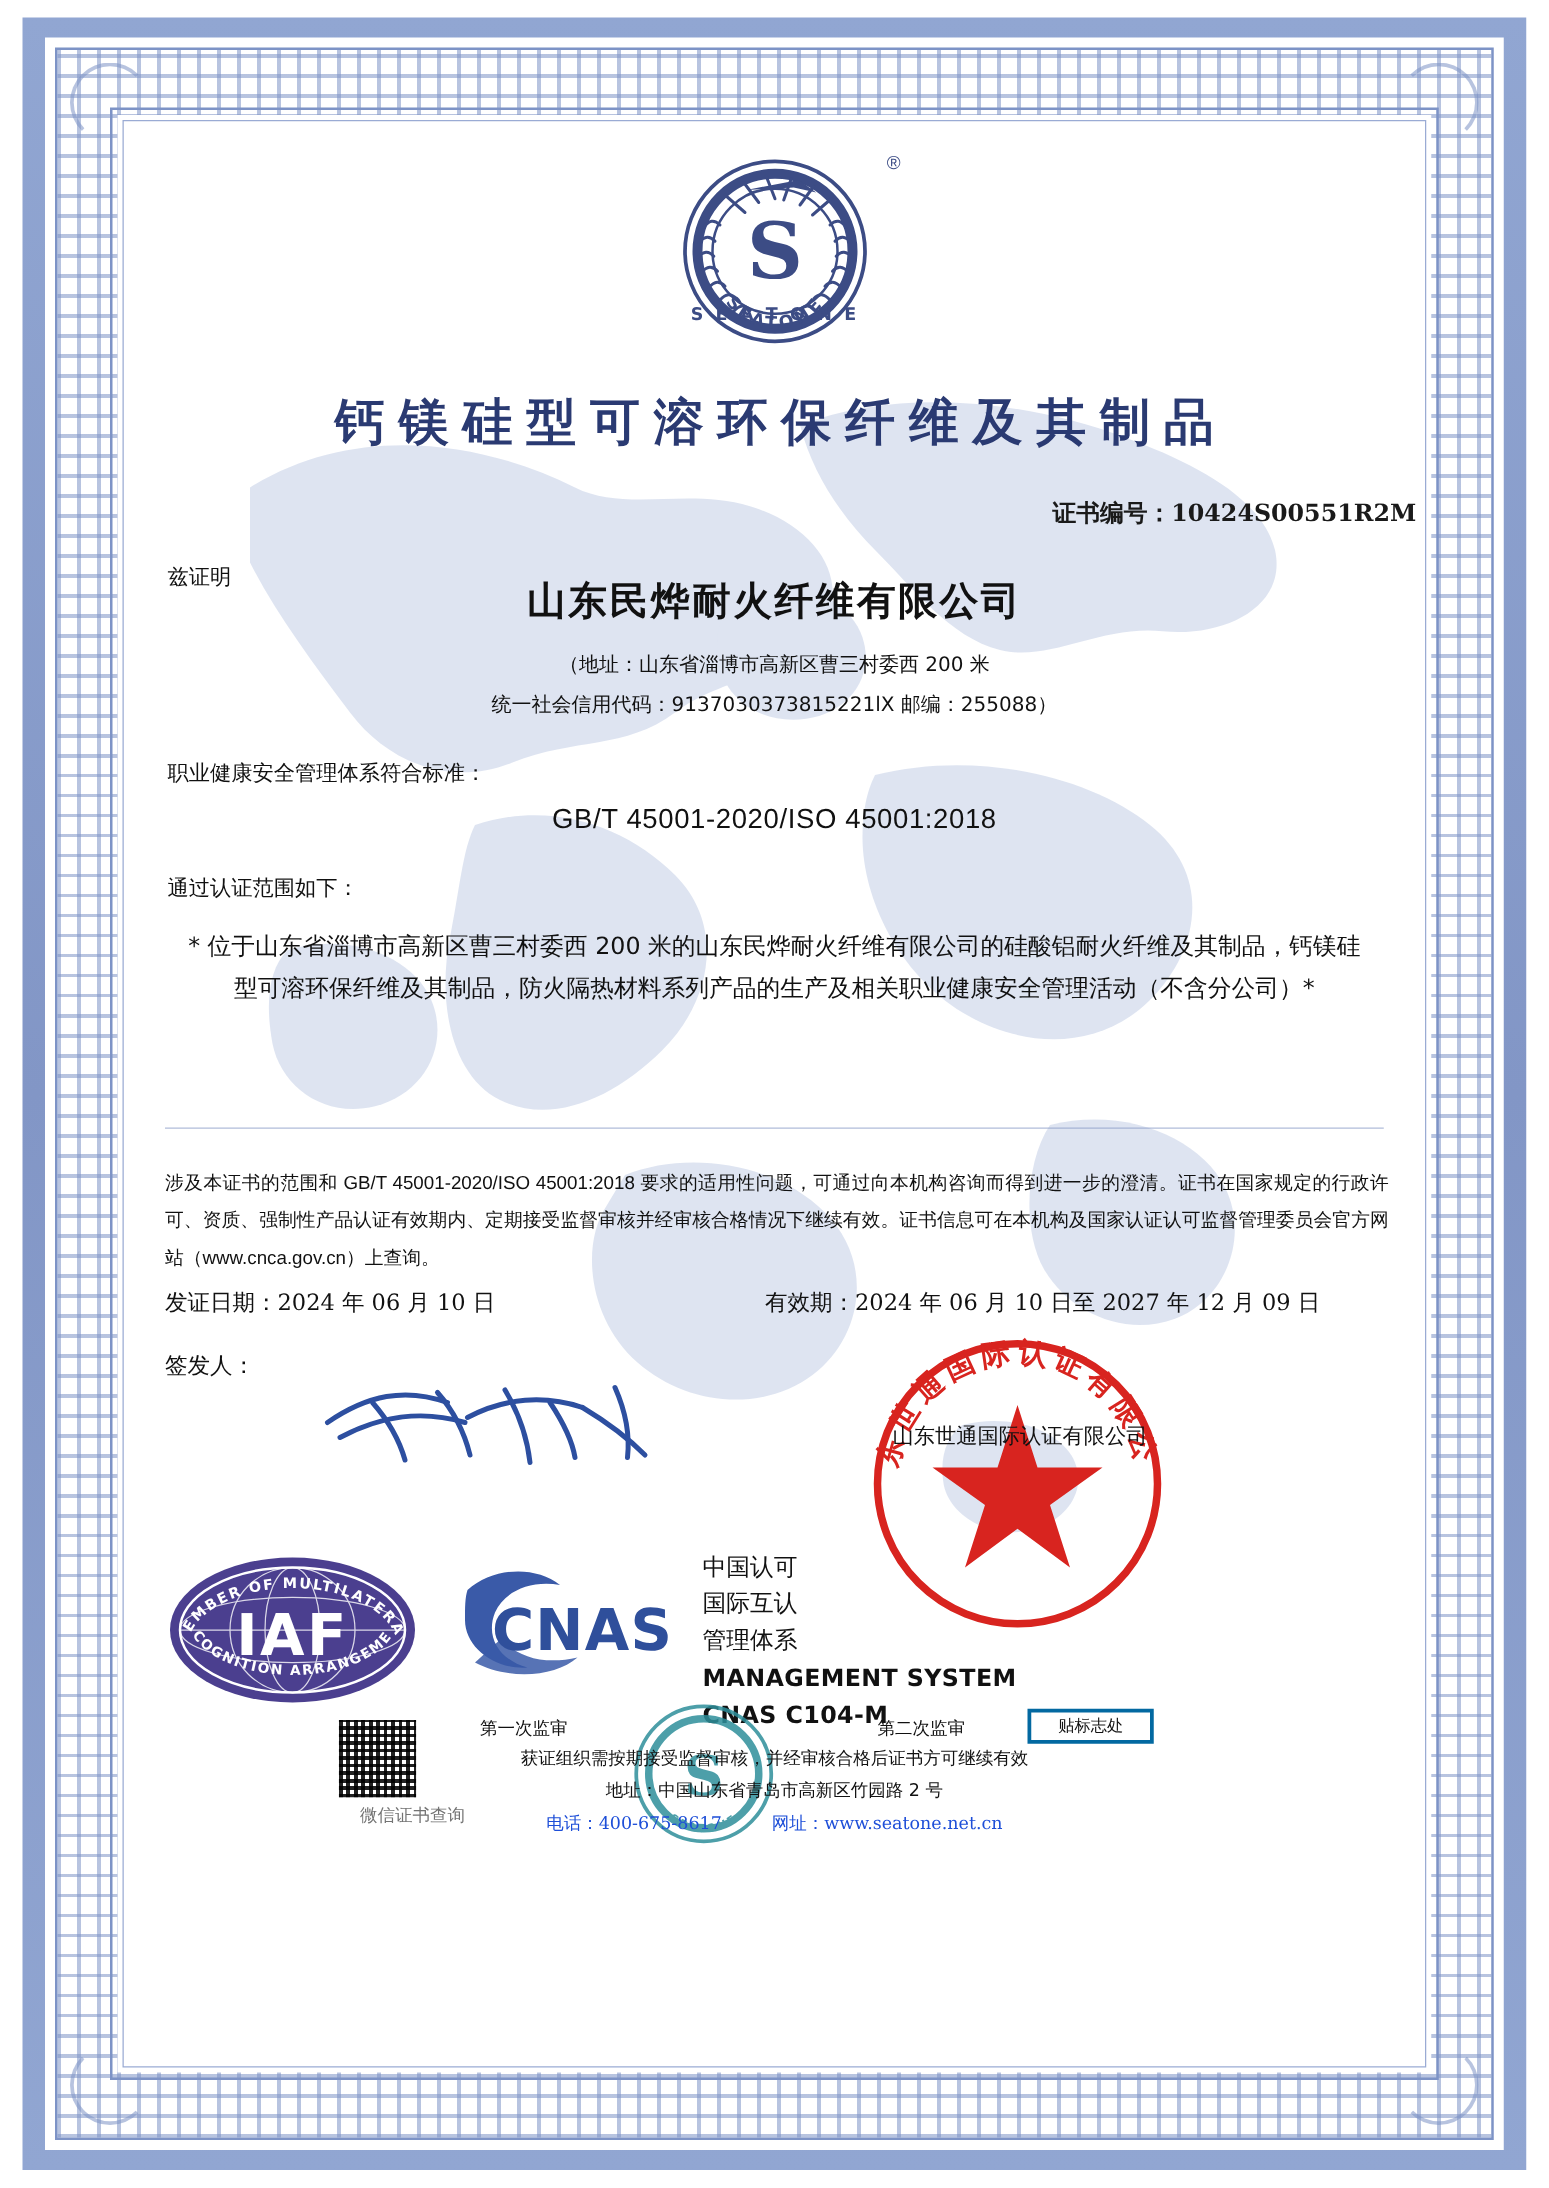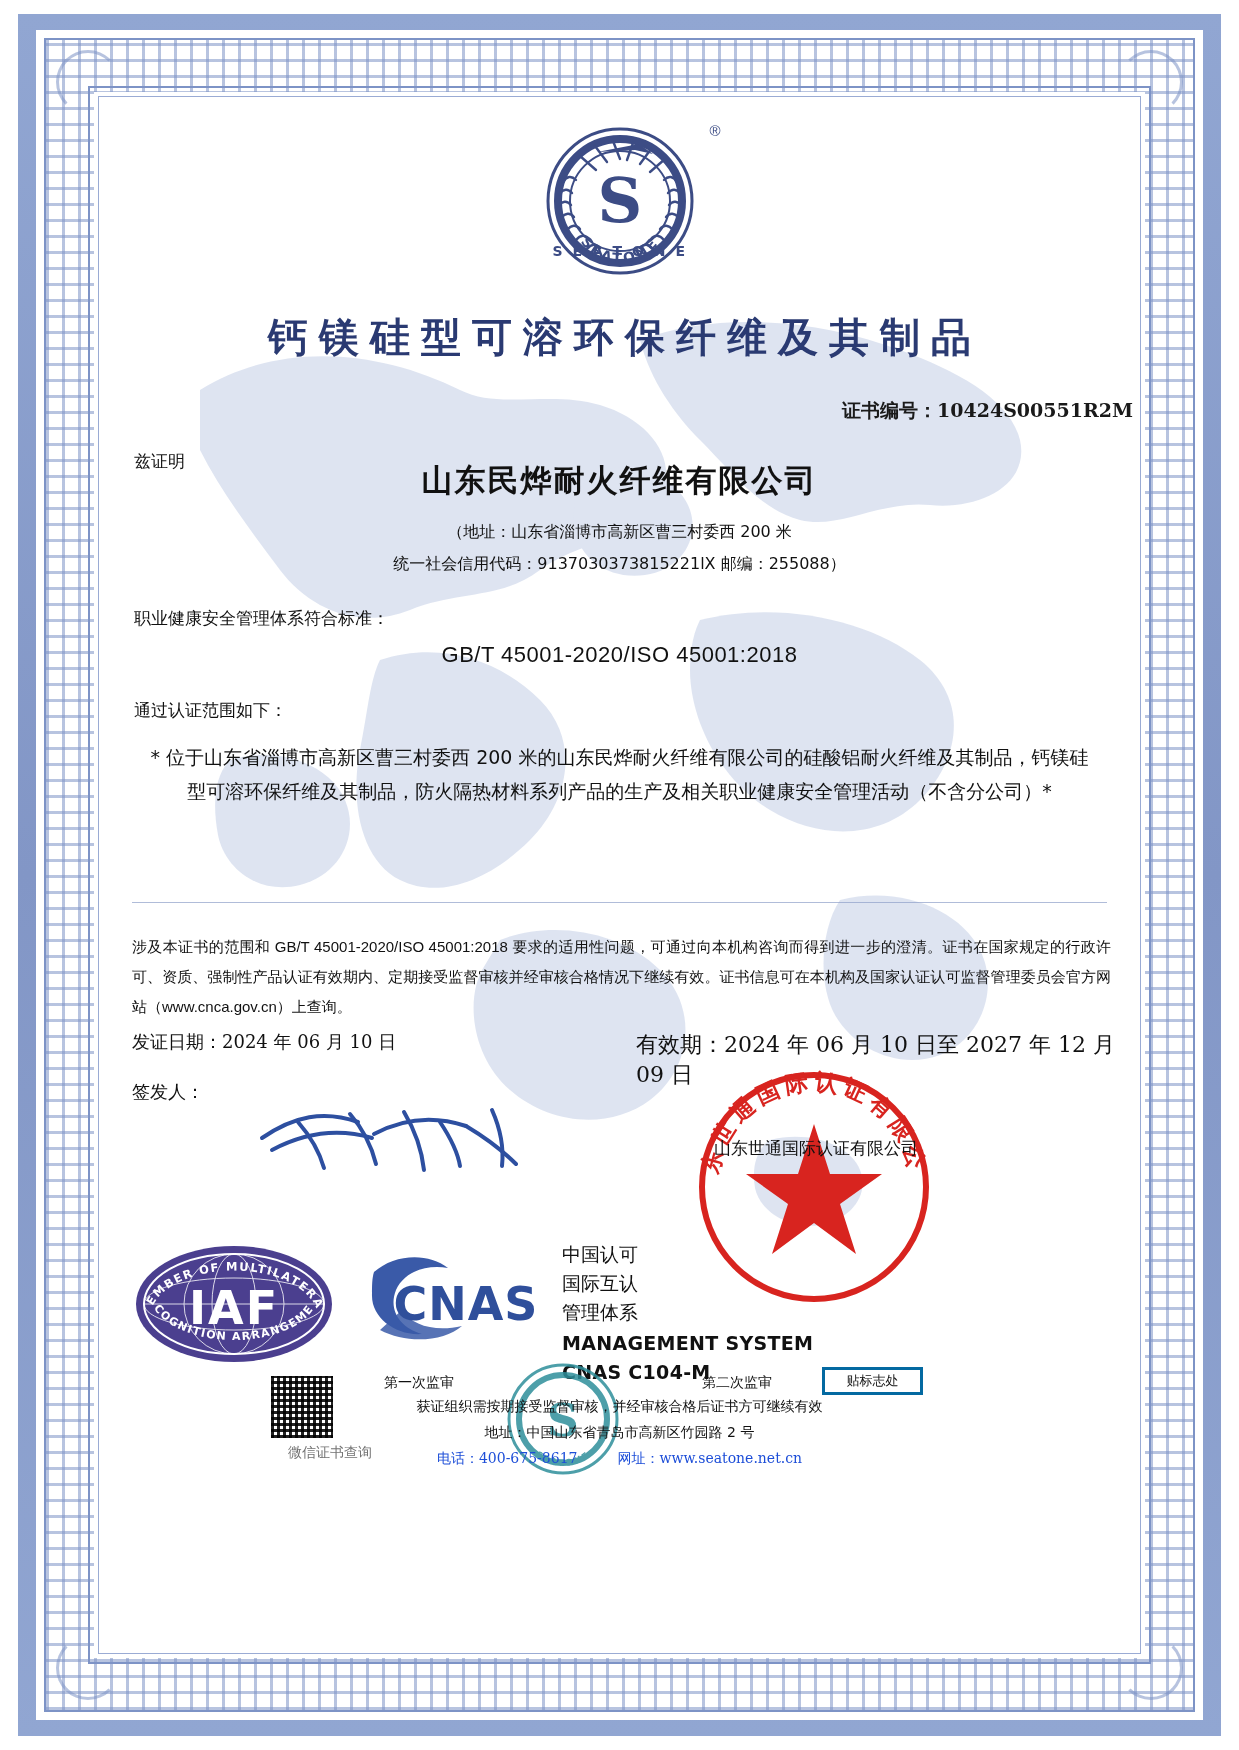--- a/index.html
+++ b/index.html
@@ -224,23 +224,23 @@
 
   .issue-date {
     position: absolute;
     left: 28px; top: 928px;
     font-family: "DejaVu Serif", serif;
     font-size: 18px;
     color: #111;
   }
   .valid-date {
     position: absolute;
-    left: 532px; top: 928px;
+    left: 508px; top: 928px;
     font-family: "DejaVu Serif", serif;
-    font-size: 22px;
+    font-size: 18px;
     color: #111;
   }
   .signer-label {
     position: absolute;
     left: 28px; top: 978px;
     font-family: "DejaVu Serif", serif;
     font-size: 18px;
     color: #111;
   }
 

